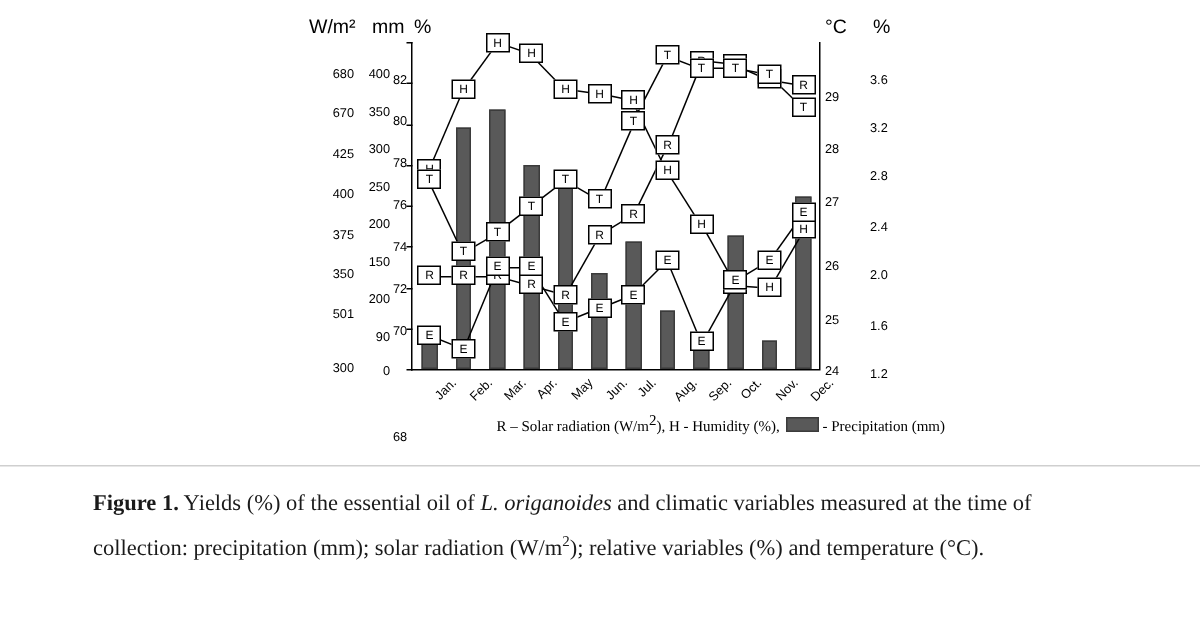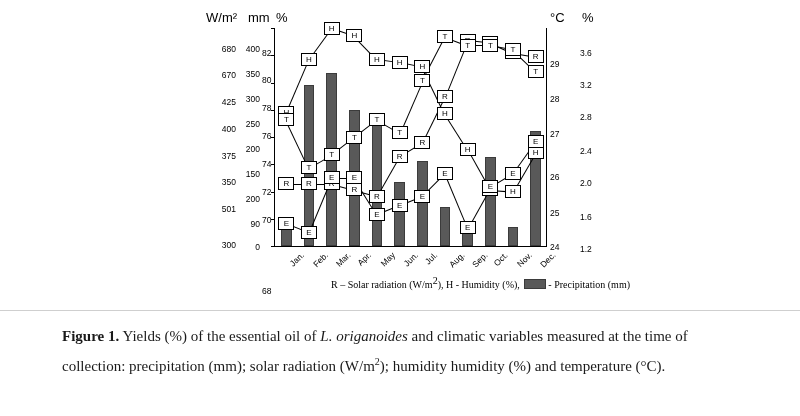--- a/index.html
+++ b/index.html
@@ -326,16 +326,16 @@
         <div>
           <span>R – Solar radiation (W/m</span><sup>2</sup><span>),  H - Humidity (%),</span>
           <span class="swatch"></span><span>- Precipitation (mm)</span>
         </div>
       </div>
 
     </div>
   </div>
 
   <div class="caption">
-    <b>Figure 1.</b><span> Yields (%) of the essential oil of </span><i>L. origanoides</i><span> and climatic variables measured at the time of collection: precipitation (mm); solar radiation (W/m</span><sup>2</sup><span>); humidity humidity (%) and temperature (°C).</span>
+    <b>Figure 1.</b><span> Yields (%) of the essential oil of </span><i>L. origanoides</i><span> and climatic variables measured at the time of collection: precipitation (mm); solar radiation (W/m</span><sup>2</sup><span>); relative variables (%) and temperature (°C).</span>
   </div>
 
 </div>
 
 </body></html>

